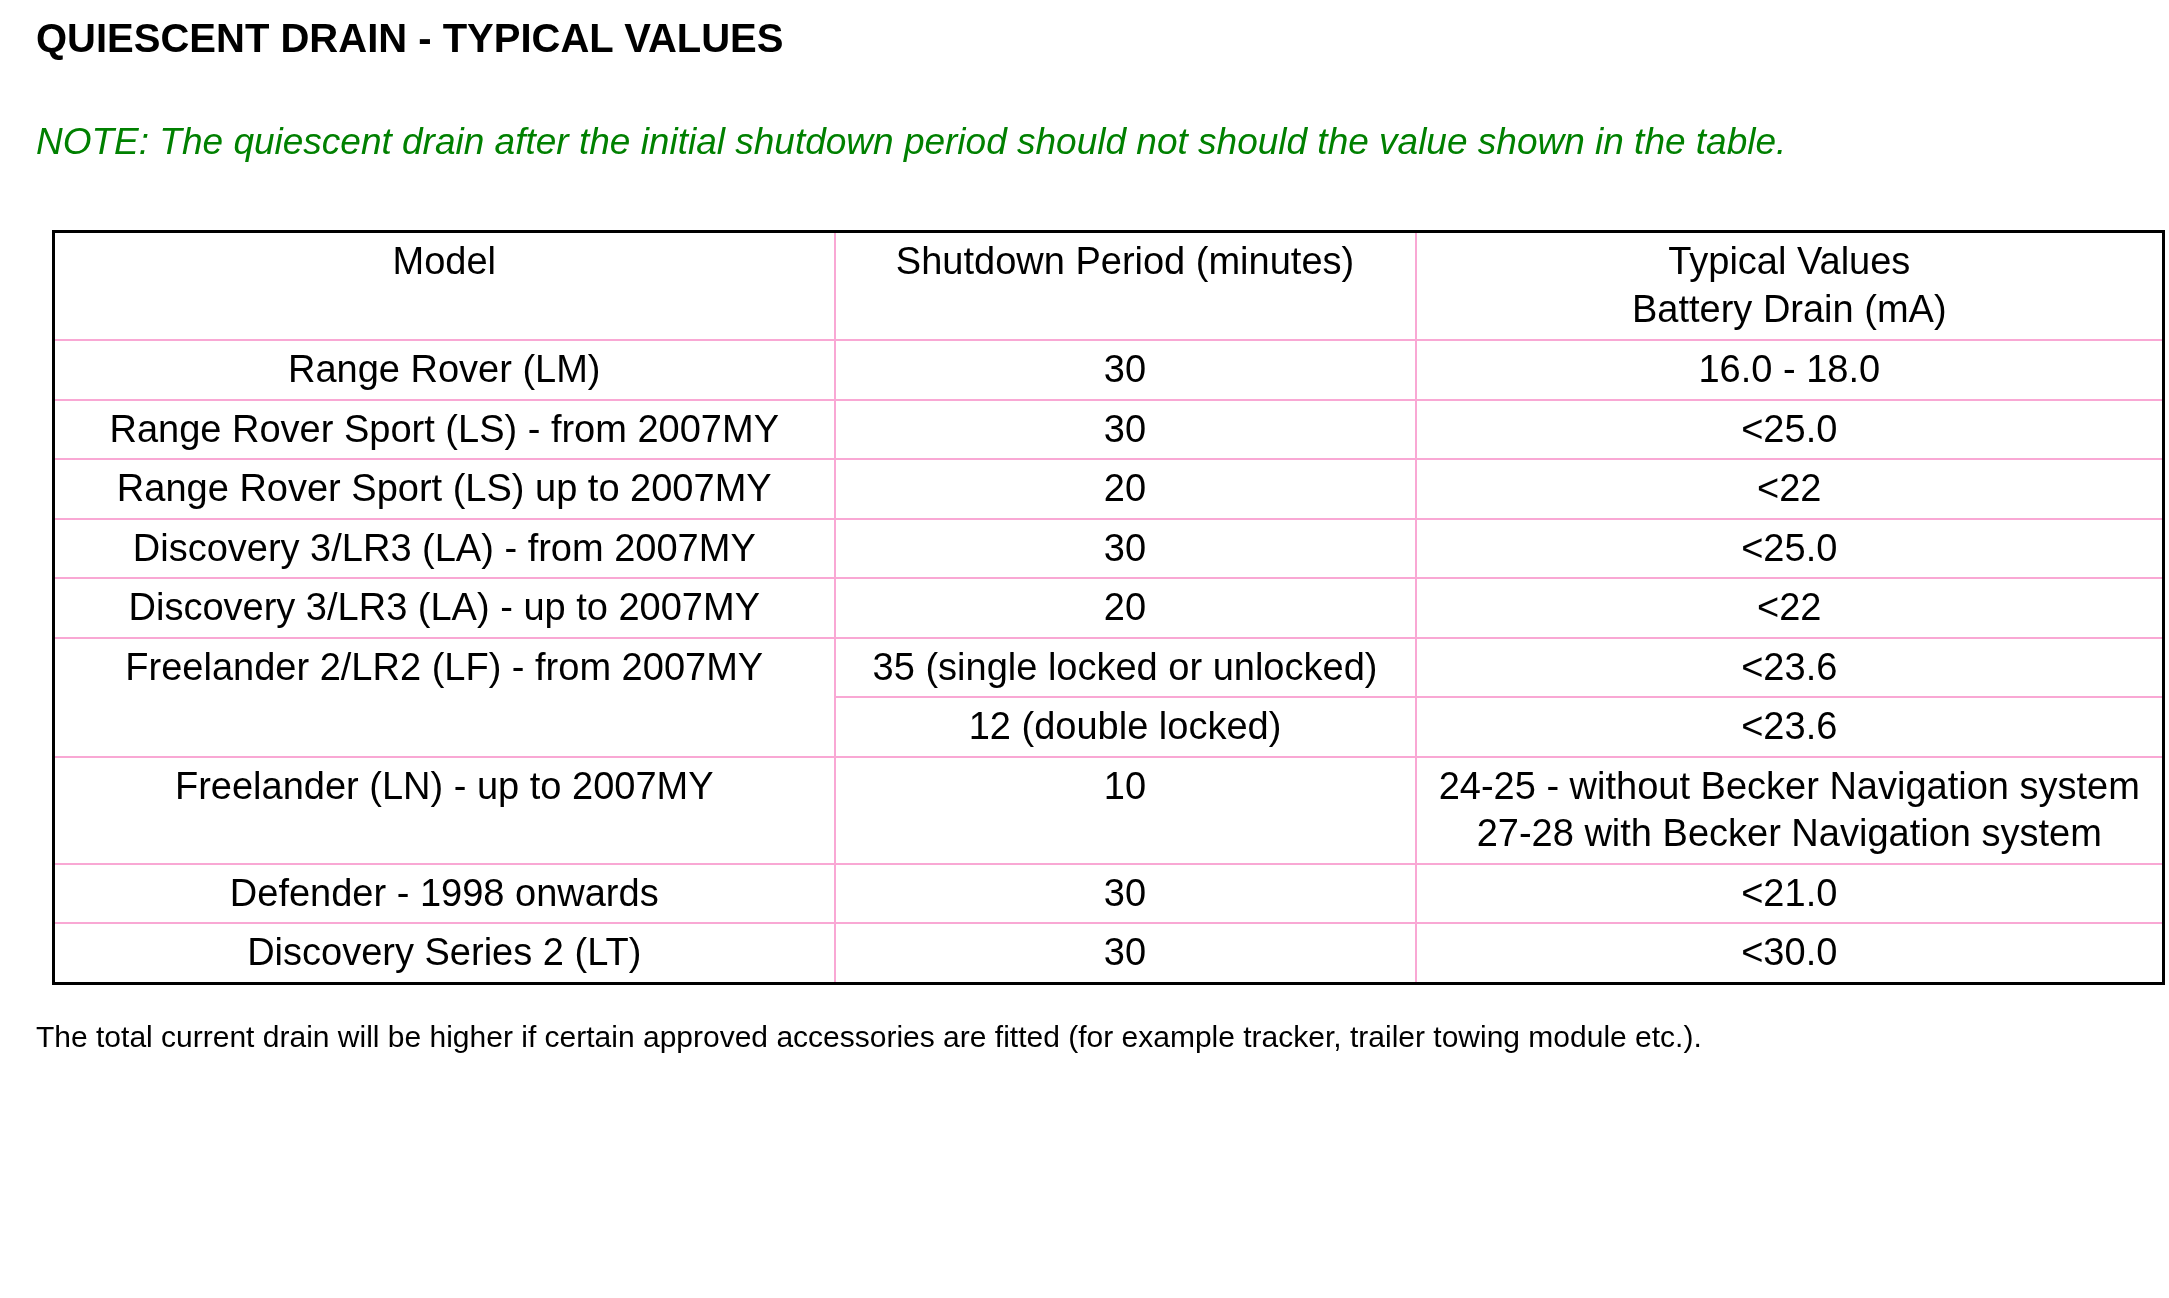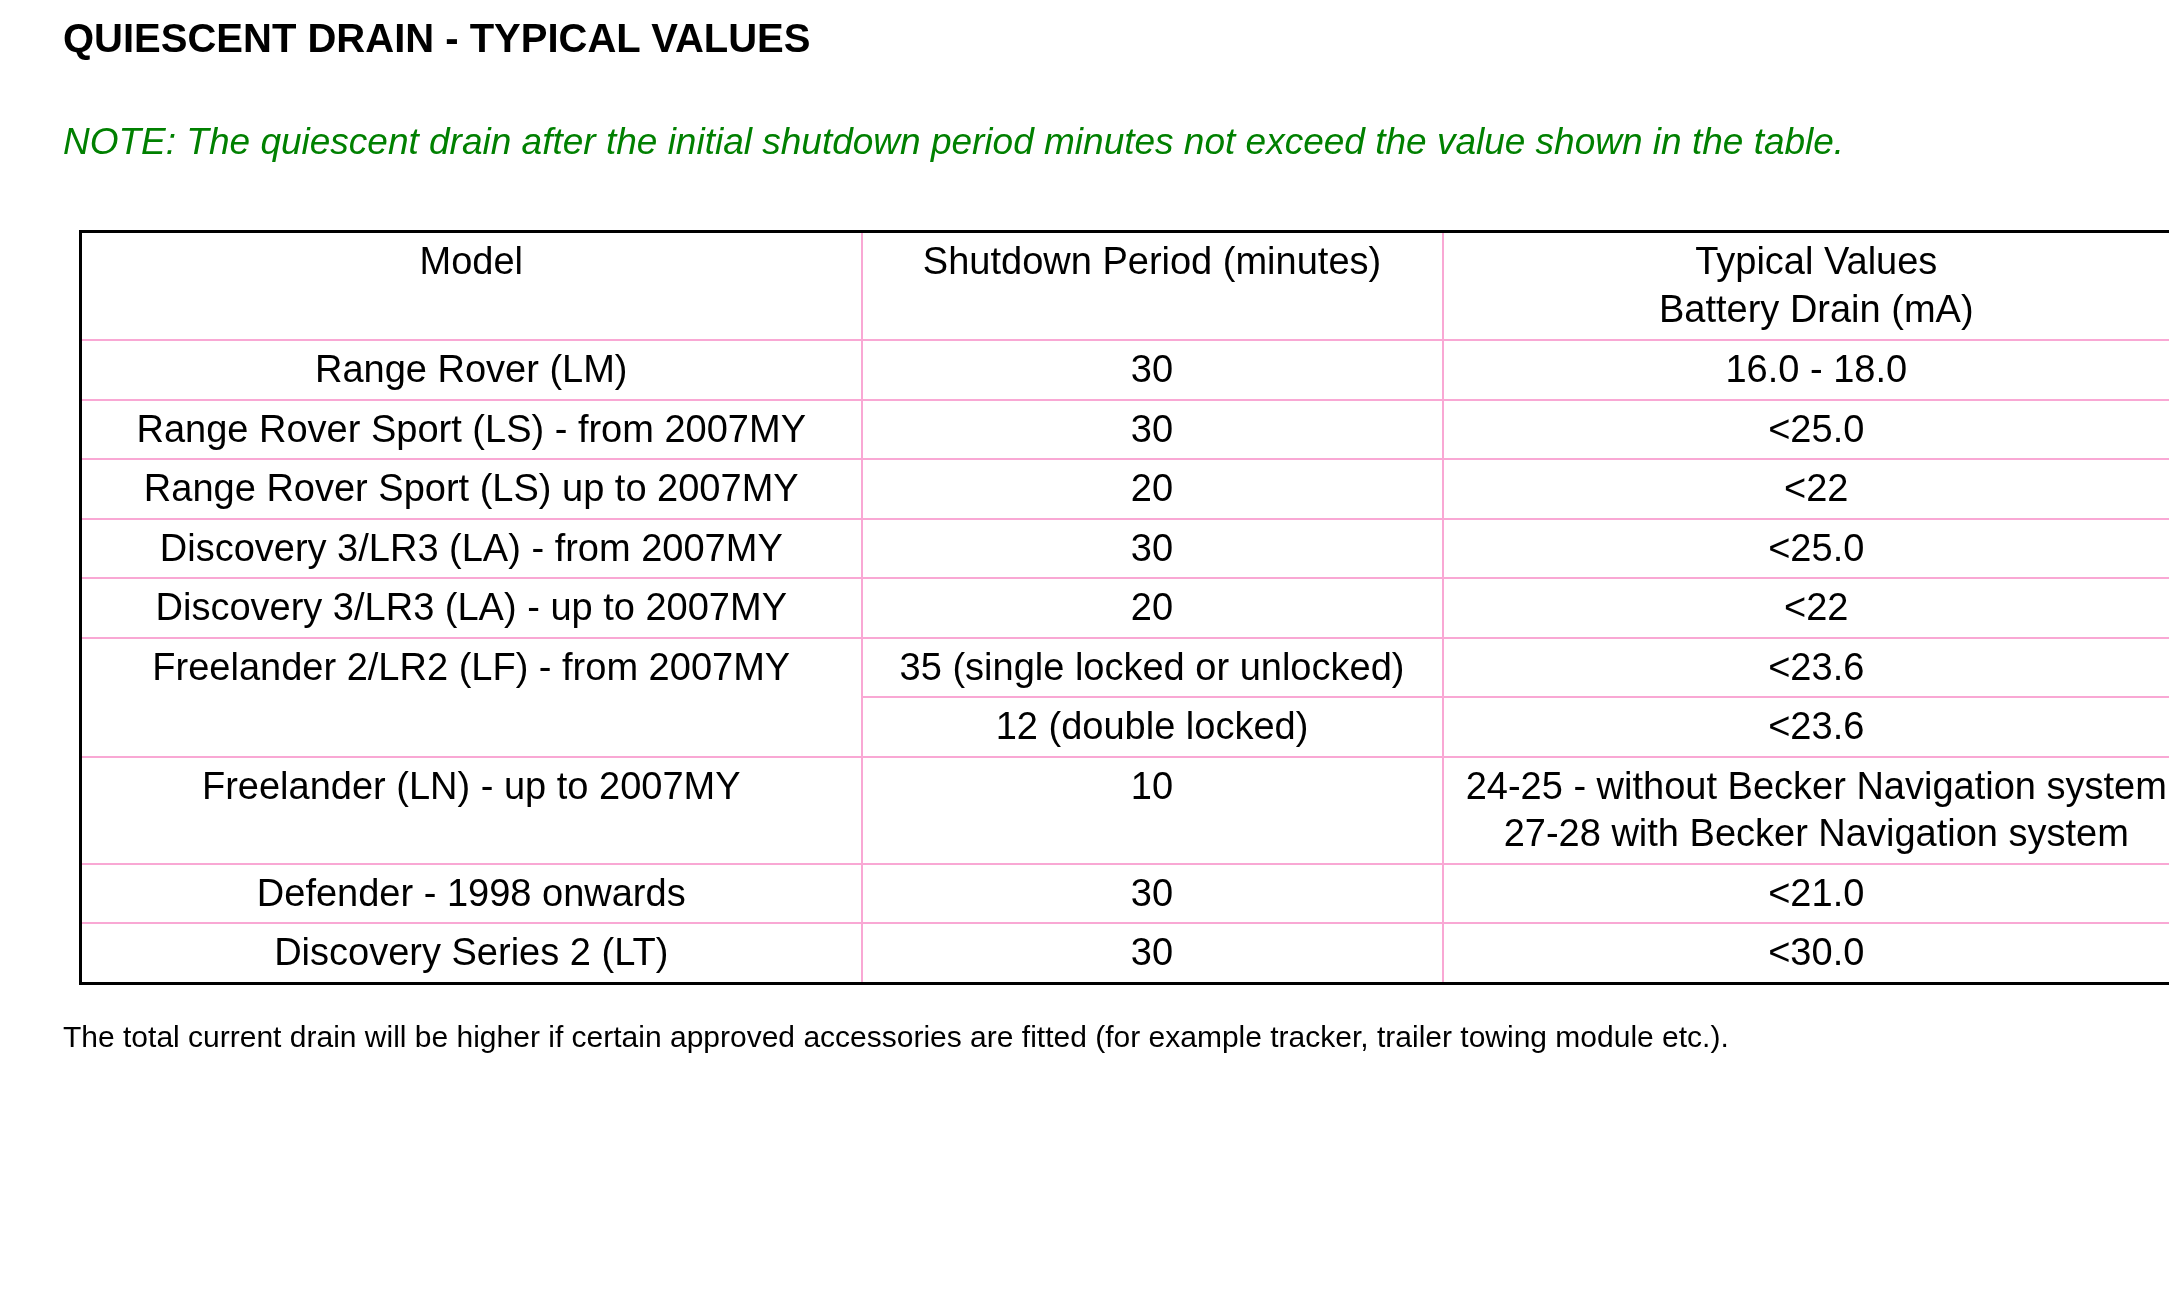--- a/index.html
+++ b/index.html
@@ -10,21 +10,20 @@
     height: 1298px;
     font-family: "Liberation Sans", sans-serif;
     color: #000000;
     overflow: hidden;
   }
   .page {
     box-sizing: border-box;
     width: 2101px;
     height: 1298px;
     padding: 14px 36px 0 36px;
-    margin-left: 27px;
   }
   .title {
     font-size: 40px;
     font-weight: bold;
     line-height: 1.2;
     margin: 0 0 58px 0;
   }
   .note {
     font-size: 37px;
     font-style: italic;
@@ -70,21 +69,21 @@
     margin: 30px 0 0 0;
   }
 </style>
 </head>
 <body>
 
 <div class="page">
 
   <h1 class="title">QUIESCENT DRAIN - TYPICAL VALUES</h1>
 
-  <p class="note">NOTE: The quiescent drain after the initial shutdown period minutes not exceed the value shown in the table.</p>
+  <p class="note">NOTE: The quiescent drain after the initial shutdown period should not should the value shown in the table.</p>
 
 
   <table class="drain">
     <colgroup>
       <col style="width:781px">
       <col style="width:581px">
       <col style="width:748px">
     </colgroup>
     <thead>
       <tr>

